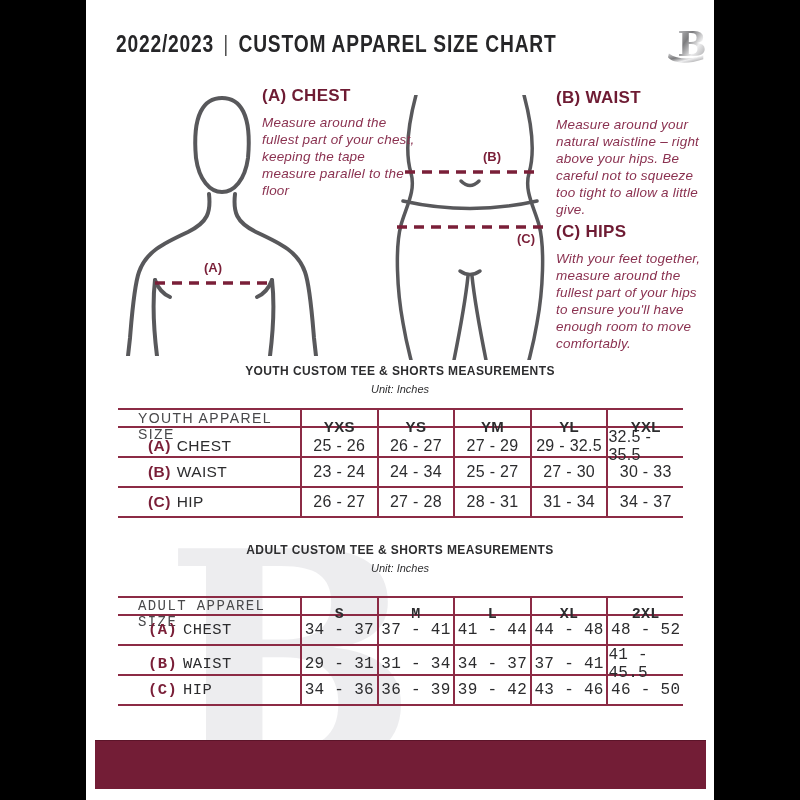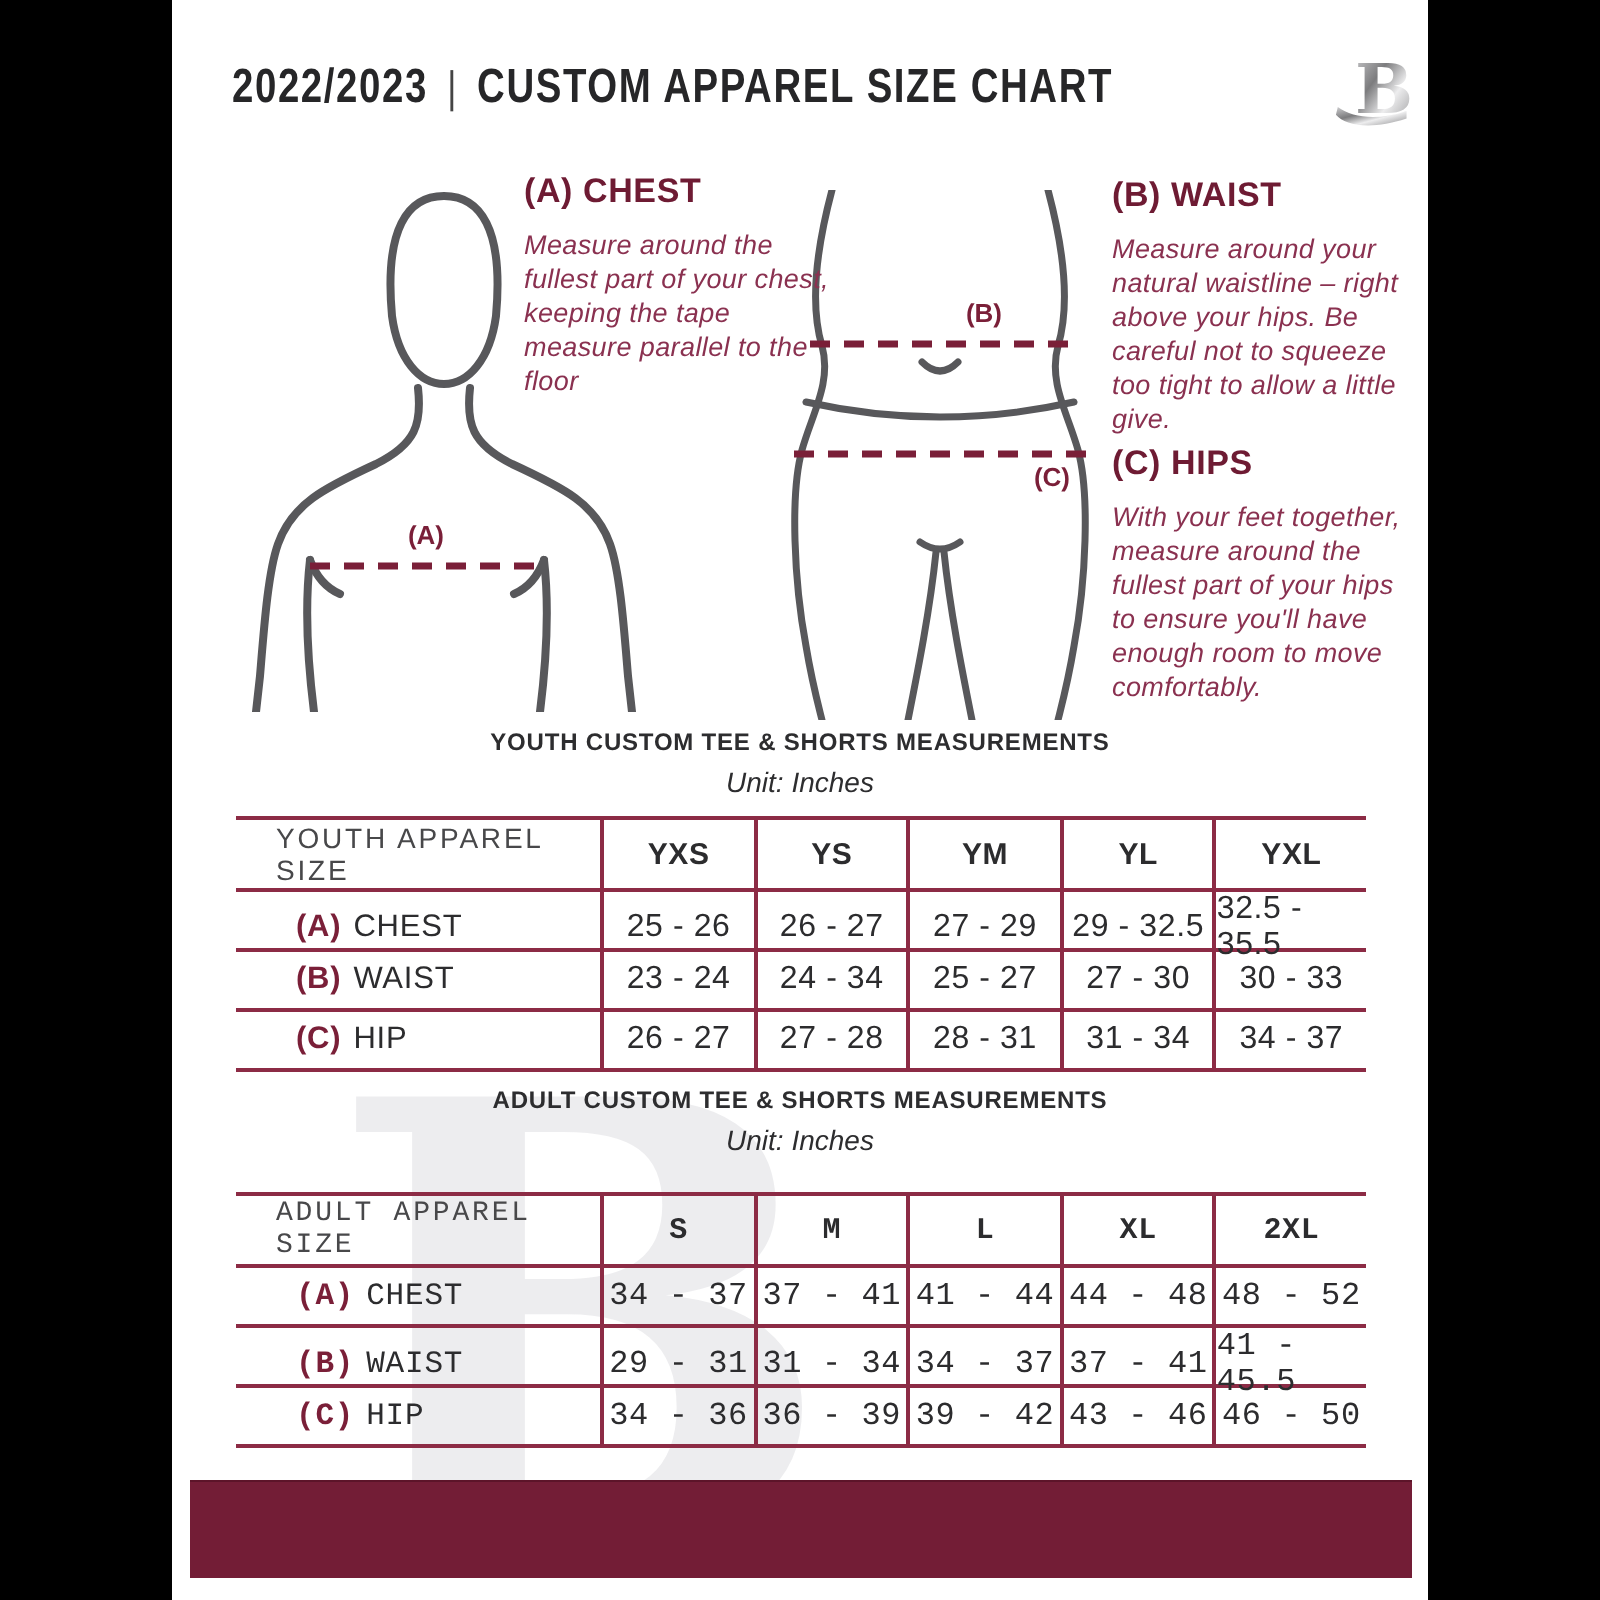--- a/index.html
+++ b/index.html
@@ -39,31 +39,31 @@
   .fig { position:absolute; z-index:1; }
   #torsoFig { left:36px;  top:86px; }
   #lowerFig { left:304px; top:95px; }
   
   .tbl-title {
     position:absolute; left:0; width:628px; text-align:center;
     font-weight:bold; font-size:12px; color:#2d2d2f; letter-spacing:0.4px; z-index:2;
   }
   .tbl-unit {
     position:absolute; left:0; width:628px; text-align:center;
-    font-style:italic; font-size:14px; color:#2d2d2f; z-index:2;
+    font-style:italic; font-size:11px; color:#2d2d2f; z-index:2;
   }
   .sizes-table {
     position:absolute; left:32px; width:565px; z-index:2;
     border-bottom:2px solid #8c2b45;
   }
   .trow {
     display:grid; grid-template-columns:182px repeat(5, 1fr);
     border-top:2px solid #8c2b45; height:30px;
   }
-  .trow.thead { height:36px; }
+  .trow.thead { height:18px; }
   .tcell {
     display:flex; align-items:center; justify-content:center;
     border-left:2px solid #8c2b45; color:#2c2c2e; font-size:16px; letter-spacing:0.3px;
   }
   .tcell.first { border-left:none; justify-content:flex-start; }
   .thead .tcell { font-weight:bold; font-size:15px; }
   .thead .tcell.first {
     font-weight:normal; font-size:14px; letter-spacing:1.4px; color:#48484a;
     padding-left:20px;
   }

